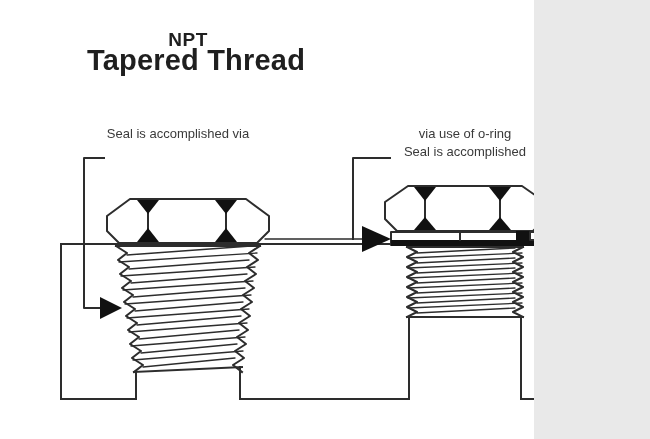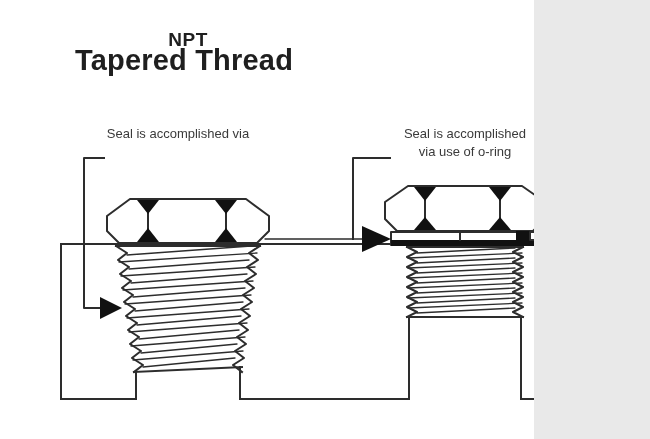--- a/index.html
+++ b/index.html
@@ -24,21 +24,21 @@
     letter-spacing:.5px;
   }
   .code-label.left{left:78px;}
   .code-label.right{left:349px;}
   .main-title{
     position:absolute;top:44px;width:320px;
     text-align:center;
     font-size:29px;font-weight:600;color:var(--text);
     letter-spacing:.2px;
   }
-  .main-title.left{left:24px;}
+  .main-title.left{left:36px;}
   .main-title.right{left:310px;}
   .annotation{
     position:absolute;top:125px;width:230px;
     text-align:center;
     font-size:13px;line-height:18px;color:var(--ann);
   }
   .annotation.left{left:63px;}
   .annotation.right{left:350px;}
   svg.diagram{position:absolute;left:0;top:0;}
   .stroke{fill:none;stroke:var(--line);stroke-width:2;stroke-linejoin:round;stroke-linecap:square;}
@@ -50,22 +50,22 @@
 
 <div class="stage">
 
   <div class="code-label left">NPT</div>
   <div class="main-title left">Tapered Thread</div>
 
   <div class="annotation left">
     <div>Seal is accomplished via</div>
   </div>
   <div class="annotation right">
+    <div>via use of o-ring</div>
     <div>Seal is accomplished</div>
-    <div>via use of o-ring</div>
   </div>
 
   <svg class="diagram" width="650" height="439" viewBox="0 0 650 439">
 
     <g>
       <path class="stroke" d="M61,244 H584"></path>
       <path class="stroke" d="M61,244 V399"></path>
       <path class="stroke" d="M584,244 V399"></path>
       <path class="stroke" d="M61,399 H136 M240,399 H409 M521,399 H584"></path>
 

